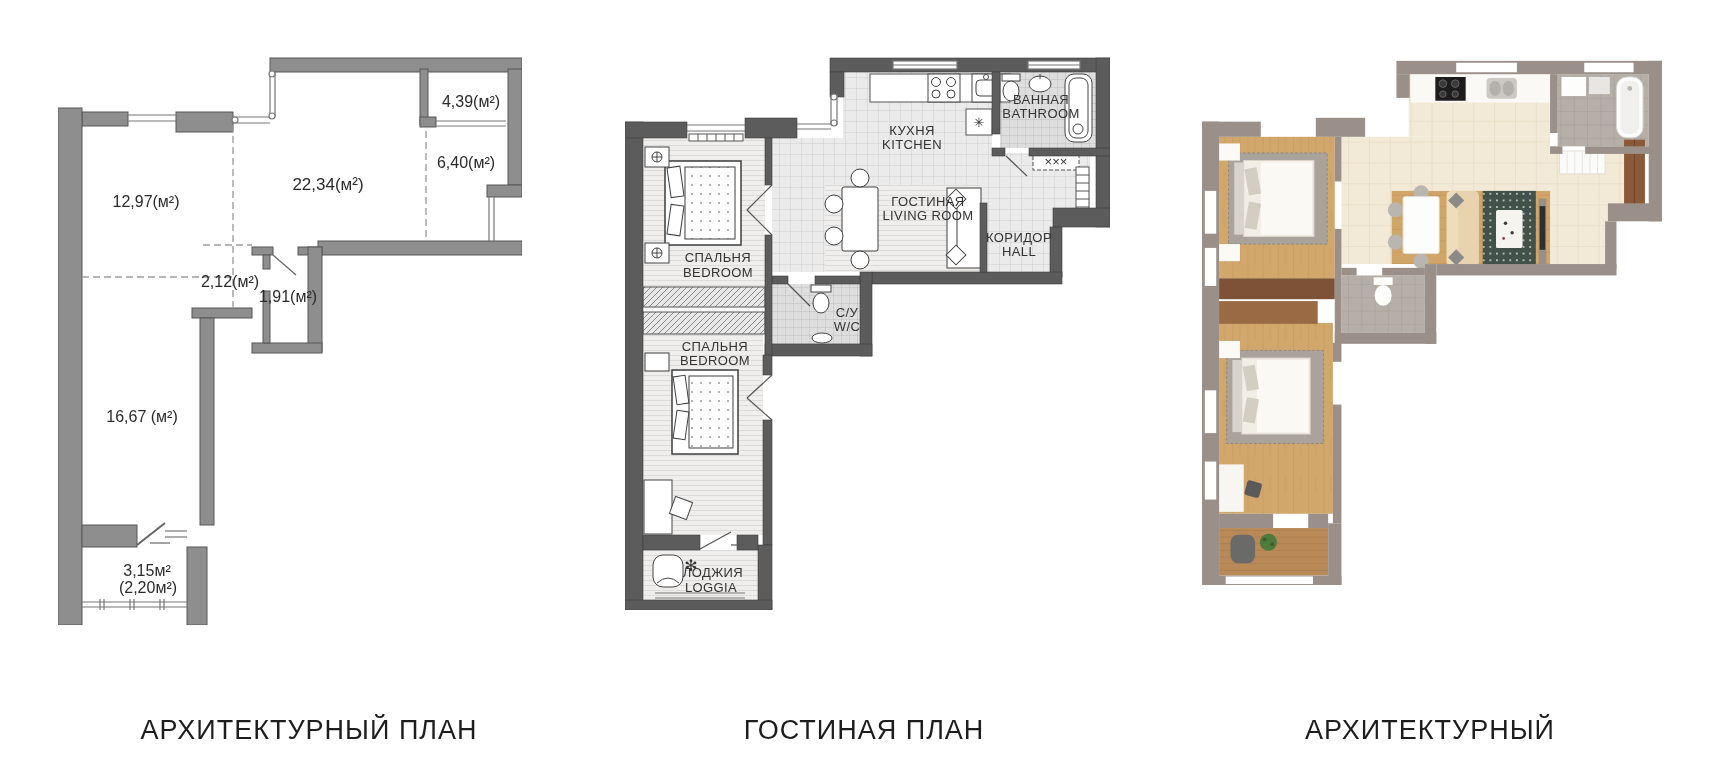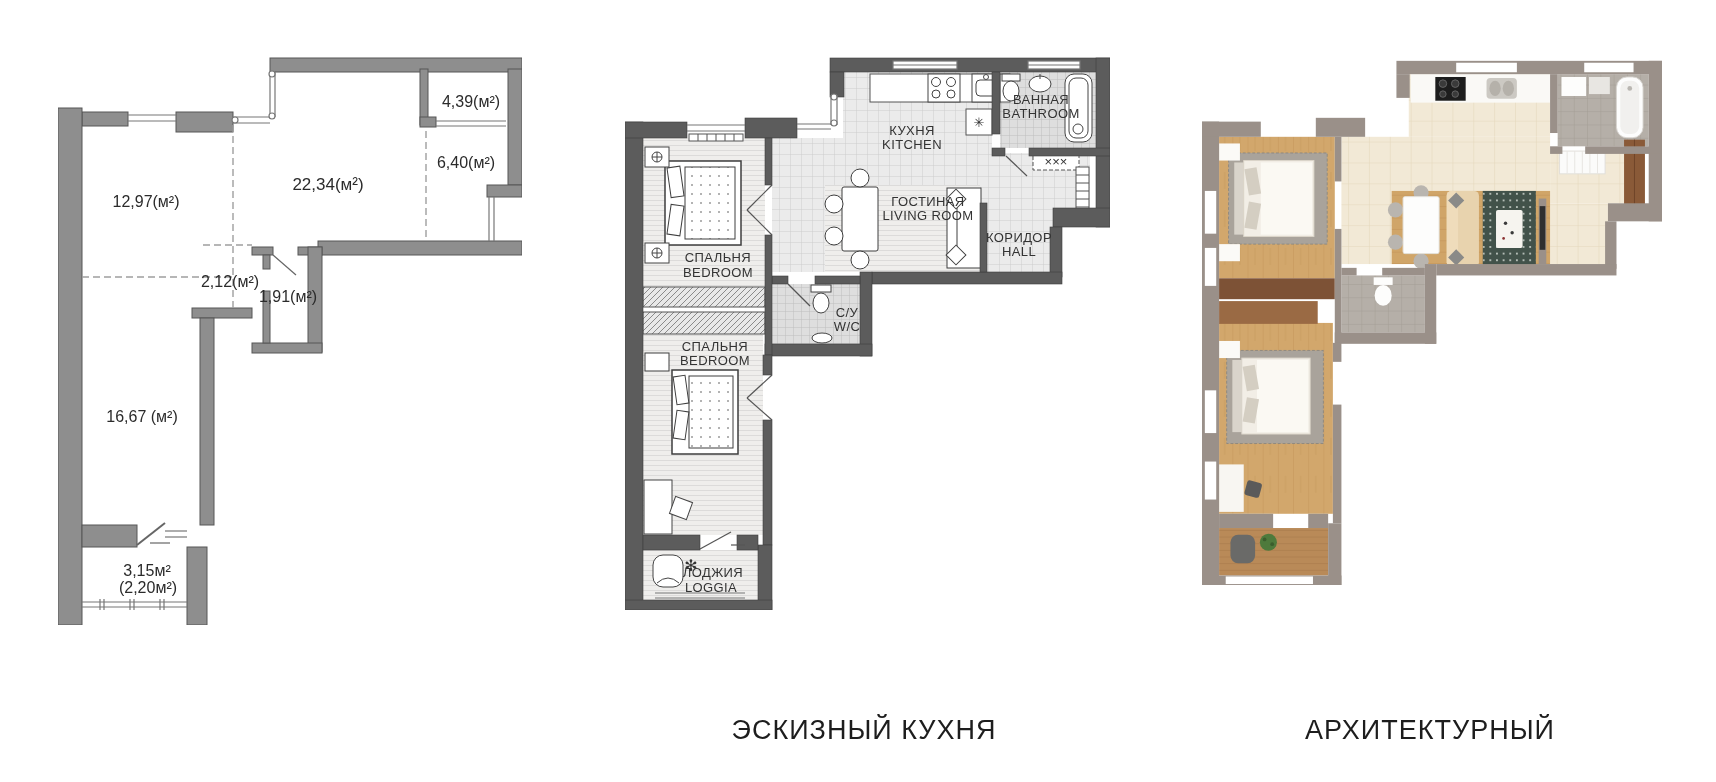--- a/index.html
+++ b/index.html
@@ -482,15 +482,16 @@
       <rect x="403" y="5" width="52" height="10"></rect>
       <rect x="64" y="68" width="54" height="12"></rect>
       <rect x="3" y="140" width="12" height="45"></rect>
       <rect x="3" y="200" width="12" height="40"></rect>
       <rect x="3" y="350" width="12" height="45"></rect>
       <rect x="3" y="425" width="12" height="40"></rect>
       <rect x="25" y="546" width="92" height="8"></rect>
     </g>
   </svg>
 
-  <div class="caption" style="left:614px">ЭСКИЗНЫЙ КУХНЯ</div>
+  <div class="caption" style="left:59px">АРХИТЕКТУРНЫЙ ПЛАН</div>
+  <div class="caption" style="left:614px">ГОСТИНАЯ ПЛАН</div>
   <div class="caption" style="left:1180px">АРХИТЕКТУРНЫЙ</div>
 </div>
 
 </body></html>

